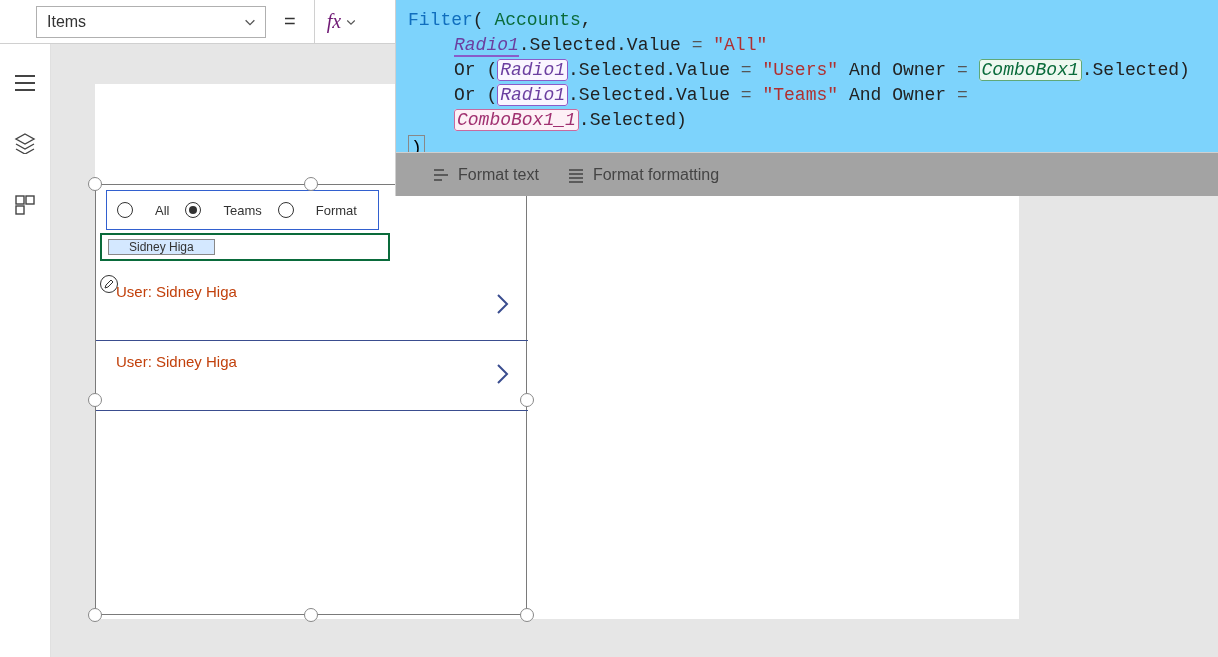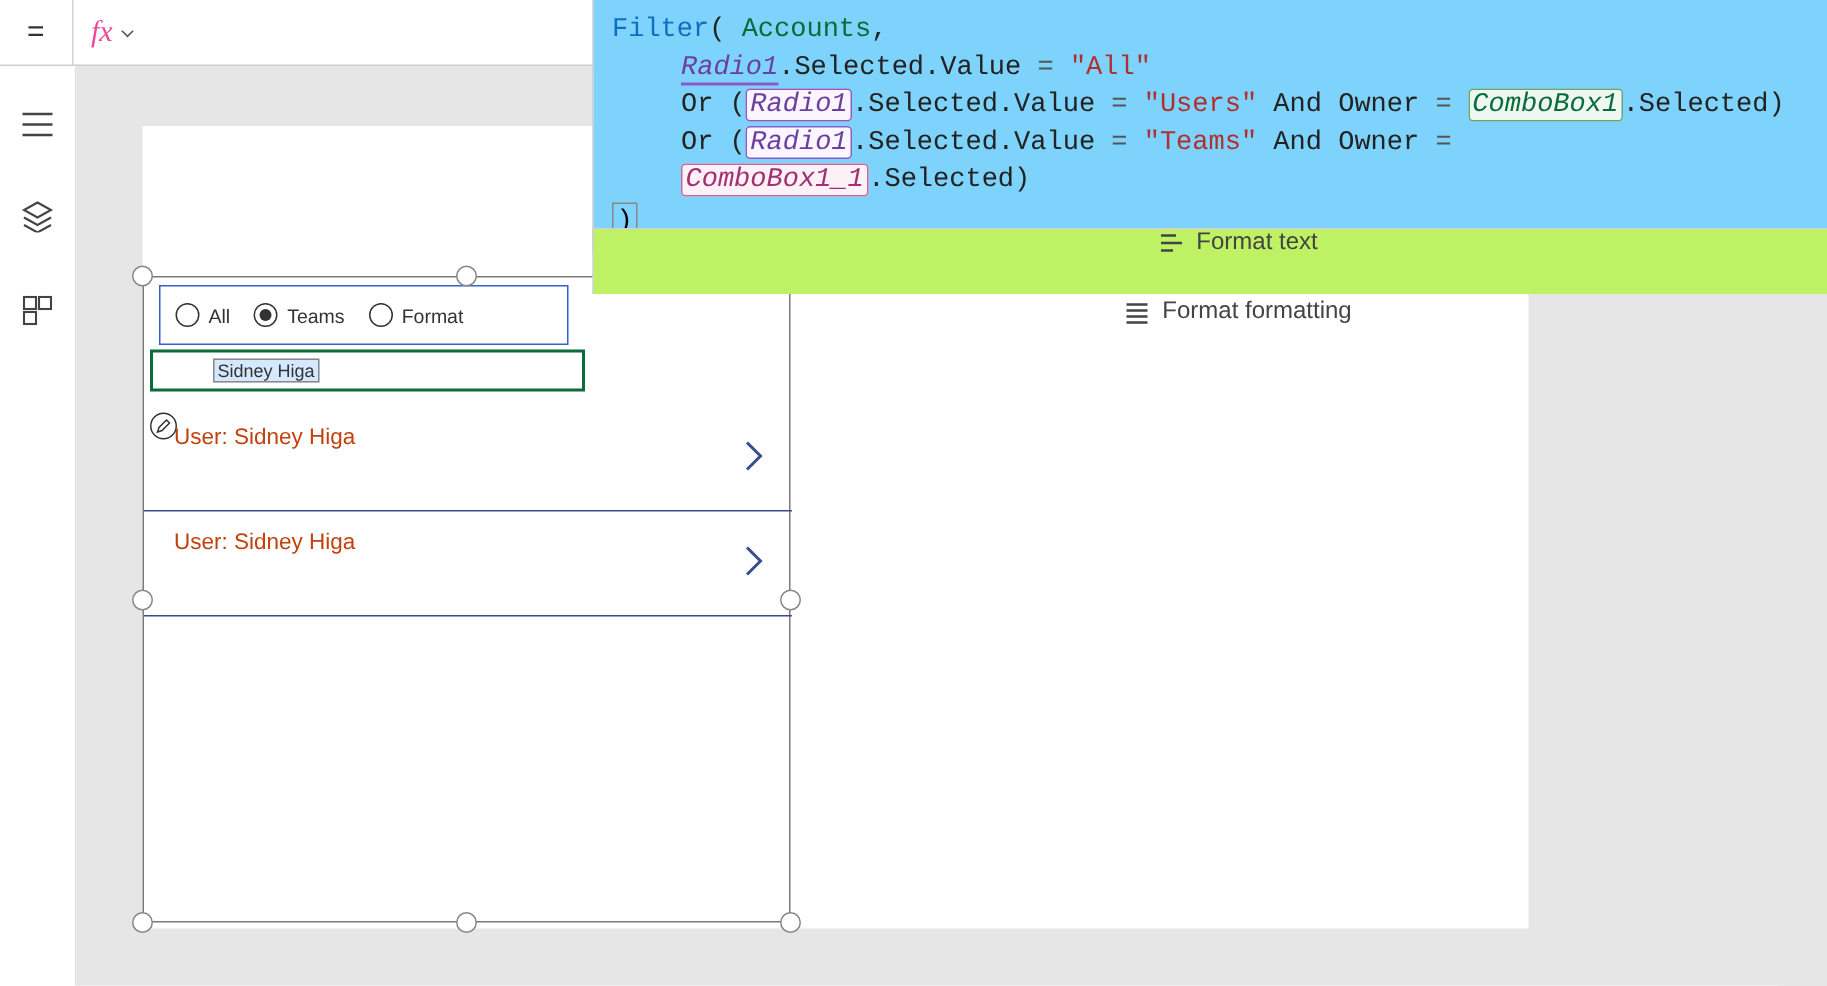--- a/index.html
+++ b/index.html
@@ -2,42 +2,42 @@
 <html><head>
 <meta charset="utf-8">
 <style>
   * { box-sizing: border-box; margin: 0; padding: 0; }
   html, body { width: 1218px; height: 657px; font-family: "Segoe UI", Arial, sans-serif; background: #fff; overflow: hidden; }
 
   .topbar { position: absolute; left: 0; top: 0; right: 0; height: 44px; border-bottom: 1px solid #d0d0d0; background: #fff; display: flex; align-items: center; z-index: 5; }
   .propsel { margin-left: 36px; width: 230px; height: 32px; border: 1px solid #b0b0b0; display: flex; align-items: center; padding: 0 10px; position: relative; color: #333; }
   .propsel .chev { position: absolute; right: 8px; top: 8px; }
   .equals { margin: 0 18px; color: #333; font-size: 20px; }
-  .fx-wrap { display: flex; align-items: center; height: 44px; border-left: 1px solid #d0d0d0; padding: 0 12px; font-style: italic; color: #ec4899; gap: 4px; }
+  .fx-wrap { display: flex; align-items: center; height: 44px; border-left: 1px solid #d0d0d0; padding: 0 12px; font-style: italic; color: #701a75; gap: 4px; }
   .formula-area { position: absolute; left: 395px; right: 0; top: 0; background: #7dd3fc; border-left: 1px solid #d0d0d0; font-family: "Consolas","Courier New",monospace; font-size: 18px; padding: 8px 12px 6px 12px; line-height: 25px; z-index: 6; }
   .close-paren { display:inline-block; border:1px solid #888; padding:0 2px; margin-top:2px; }
-  .fbar { position:absolute; left:395px; right:0; top:152px; height:44px; background:#bef264; border-top:1px solid #d0d0d0; border-left:1px solid #d0d0d0; display:flex; align-items:center; gap:28px; padding-left:36px; color:#444; z-index:6;flex-direction:column;}
+  .fbar { position:absolute; left:395px; right:0; top:152px; height:44px; background:#a3a3a3; border-top:1px solid #d0d0d0; border-left:1px solid #d0d0d0; display:flex; align-items:center; gap:28px; padding-left:36px; color:#444; z-index:6;}
   .fbar-item { display:flex; align-items:center; gap:8px; }
 
   .leftnav { position:absolute; left:0; top:44px; bottom:0; width:51px; background:#fff; border-right:1px solid #e0e0e0; display:flex; flex-direction:column; align-items:center; padding-top:30px; gap:36px; z-index:4;}
   .leftnav svg { stroke:#444; }
 
   .canvas-bg { position:absolute; left:51px; top:44px; right:0; bottom:0; background:#e6e6e6; }
   .canvas-white { position:absolute; left:44px; top:40px; width:924px; height:535px; background:#fff; }
 
   .gallery-sel { position:absolute; left:0; top:100px; width:432px; height:431px; border:1px solid #7a7a7a; background:#fff; }
   .sel-handle { position:absolute; width:14px; height:14px; background:#fff; border:1px solid #888; border-radius:50%; }
 
   .radio-ctl { position:absolute; left:10px; top:5px; width:273px; height:40px; border:1.5px solid #3260cf; background:#fff; display:flex; align-items:center; gap:6px; padding-left:10px; font-size:13px; color:#333; }
-  .radio-ctl .rad { display:flex; align-items:center; gap:6px; margin-right:10px; }
+  .radio-ctl .rad { display:flex; align-items:center; gap:22px; margin-right:10px; }
   .radio-outer { width:16px; height:16px; border:1.5px solid #333; border-radius:50%; display:flex; align-items:center; justify-content:center; }
   .radio-dot { width:8px; height:8px; background:#333; border-radius:50%; }
 
   .combo-ctl { position:absolute; left:4px; top:48px; width:290px; height:28px; border:2px solid #0a6b3b; background:#fff; display:flex; align-items:center; padding:0 6px; font-size:12px; color:#333; }
-  .combo-tag { background:#d4e8ff; border:1px solid #888; padding:0 2px; font-size:12px;margin-left:34px; }
+  .combo-tag { background:#d4e8ff; border:1px solid #888; padding:0 20px; font-size:12px; }
 
   .editpen { position:absolute; left:4px; top:90px; width:18px; height:18px; border:1.5px solid #333; border-radius:50%; display:flex; align-items:center; justify-content:center; }
 
   .row { position:absolute; left:0; width:432px; height:70px; border-bottom:1.5px solid #3a4d8f; padding:10px 16px 0 20px; }
   .row .email { color:#222; font-size:17px; }
   .row .sub { color:#c2410c; font-size:15px; margin-top:2px; }
   .row .arrow { position:absolute; right:16px; top:20px; }
 
   
   .kw-filter { color:#106ebe; }
@@ -47,20 +47,28 @@
   .bx-combo1 { border:1px solid #5fa877; background:#eef8f0; border-radius:3px; padding:0 2px; color:#0a6b3b; font-style:italic;}
   .bx-combo2 { border:1px solid #c86a9f; background:#fdf0f6; border-radius:3px; padding:0 2px; color:#a03070; font-style:italic;}
   .str { color:#b03030; }
   .plain { color:#222; }
   .op { color:#555; }
 </style>
 </head>
 <body>
 
 <div class="topbar">
+  <div class="propsel">
+    <span>Items</span>
+    <span class="chev">
+      <svg width="14" height="14" viewBox="0 0 16 16">
+          <path d="M3 6l5 5 5-5" fill="none" stroke="#555" stroke-width="1.5"></path>
+        </svg>
+    </span>
+  </div>
   <div class="equals">=</div>
   <div class="fx-wrap">
     <span style="font-family:serif;font-style:italic;font-size:20px">fx</span>
     <svg width="12" height="12" viewBox="0 0 16 16">
         <path d="M3 6l5 5 5-5" fill="none" stroke="#555" stroke-width="1.5"></path>
       </svg>
   </div>
 </div>
 
 <div class="formula-area">

